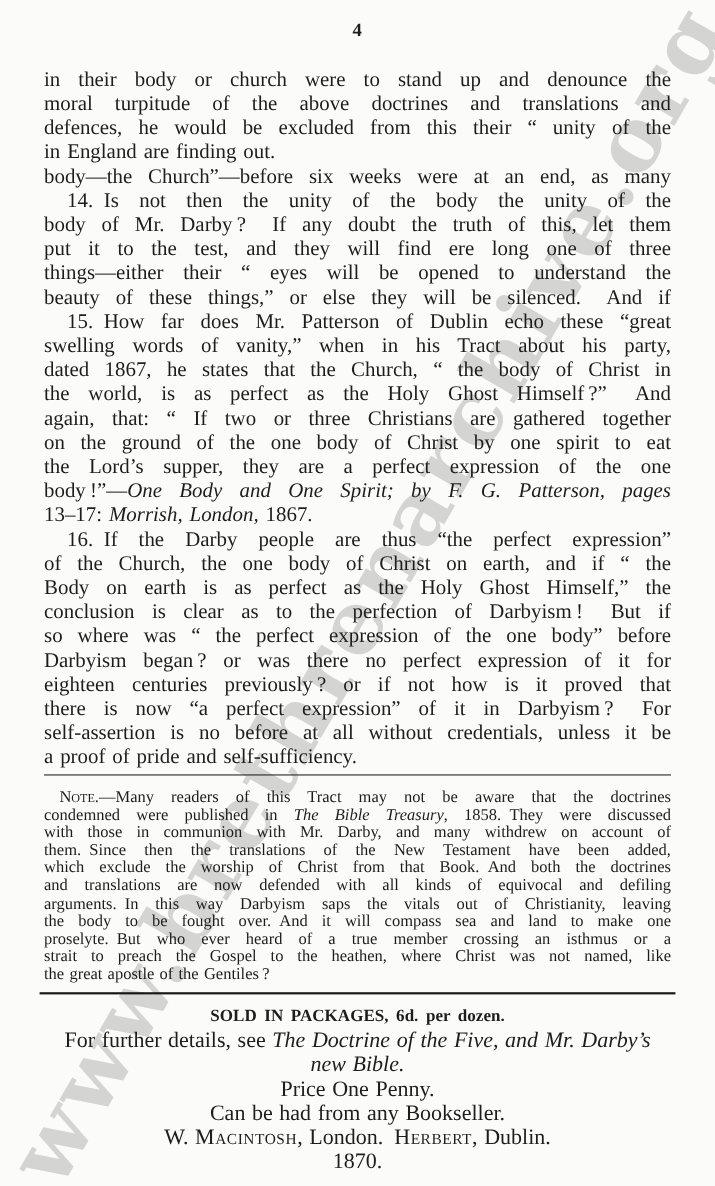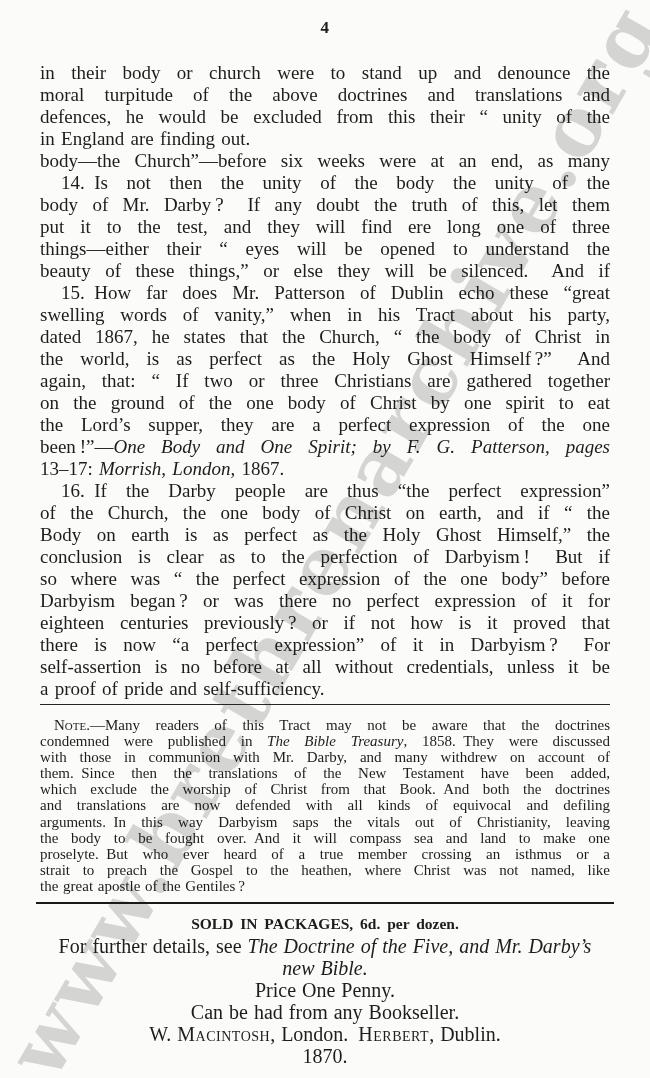--- a/index.html
+++ b/index.html
@@ -68,21 +68,21 @@
         <div class="jline"><span>beauty of these things,” or else they will be silenced.  And if</span></div>
       </div>
       <div class="para indent">
         <div class="jline"><span>15. How far does Mr. Patterson of Dublin echo these “great</span></div>
         <div class="jline"><span>swelling words of vanity,” when in his Tract about his party,</span></div>
         <div class="jline"><span>dated 1867, he states that the Church, “ the body of Christ in</span></div>
         <div class="jline"><span>the world, is as perfect as the Holy Ghost Himself ?”  And</span></div>
         <div class="jline"><span>again, that: “ If two or three Christians are gathered together</span></div>
         <div class="jline"><span>on the ground of the one body of Christ by one spirit to eat</span></div>
         <div class="jline"><span>the Lord’s supper, they are a perfect expression of the one</span></div>
-        <div class="jline"><span>been !”—</span><span class="i">One Body and One Spirit; by F. G. Patterson, pages</span></div>
+        <div class="jline"><span>body !”—</span><span class="i">One Body and One Spirit; by F. G. Patterson, pages</span></div>
         <div class="jline end"><span>13–17: </span><span class="i">Morrish, London,</span><span> 1867.</span></div>
       </div>
       <div class="para indent">
         <div class="jline"><span>16. If the Darby people are thus “the perfect expression”</span></div>
         <div class="jline"><span>of the Church, the one body of Christ on earth, and if “ the</span></div>
         <div class="jline"><span>Body on earth is as perfect as the Holy Ghost Himself,” the</span></div>
         <div class="jline"><span>conclusion is clear as to the perfection of Darbyism !  But if</span></div>
         <div class="jline"><span>so where was “ the perfect expression of the one body” before</span></div>
         <div class="jline"><span>Darbyism began ? or was there no perfect expression of it for</span></div>
         <div class="jline"><span>eighteen centuries previously ? or if not how is it proved that</span></div>

